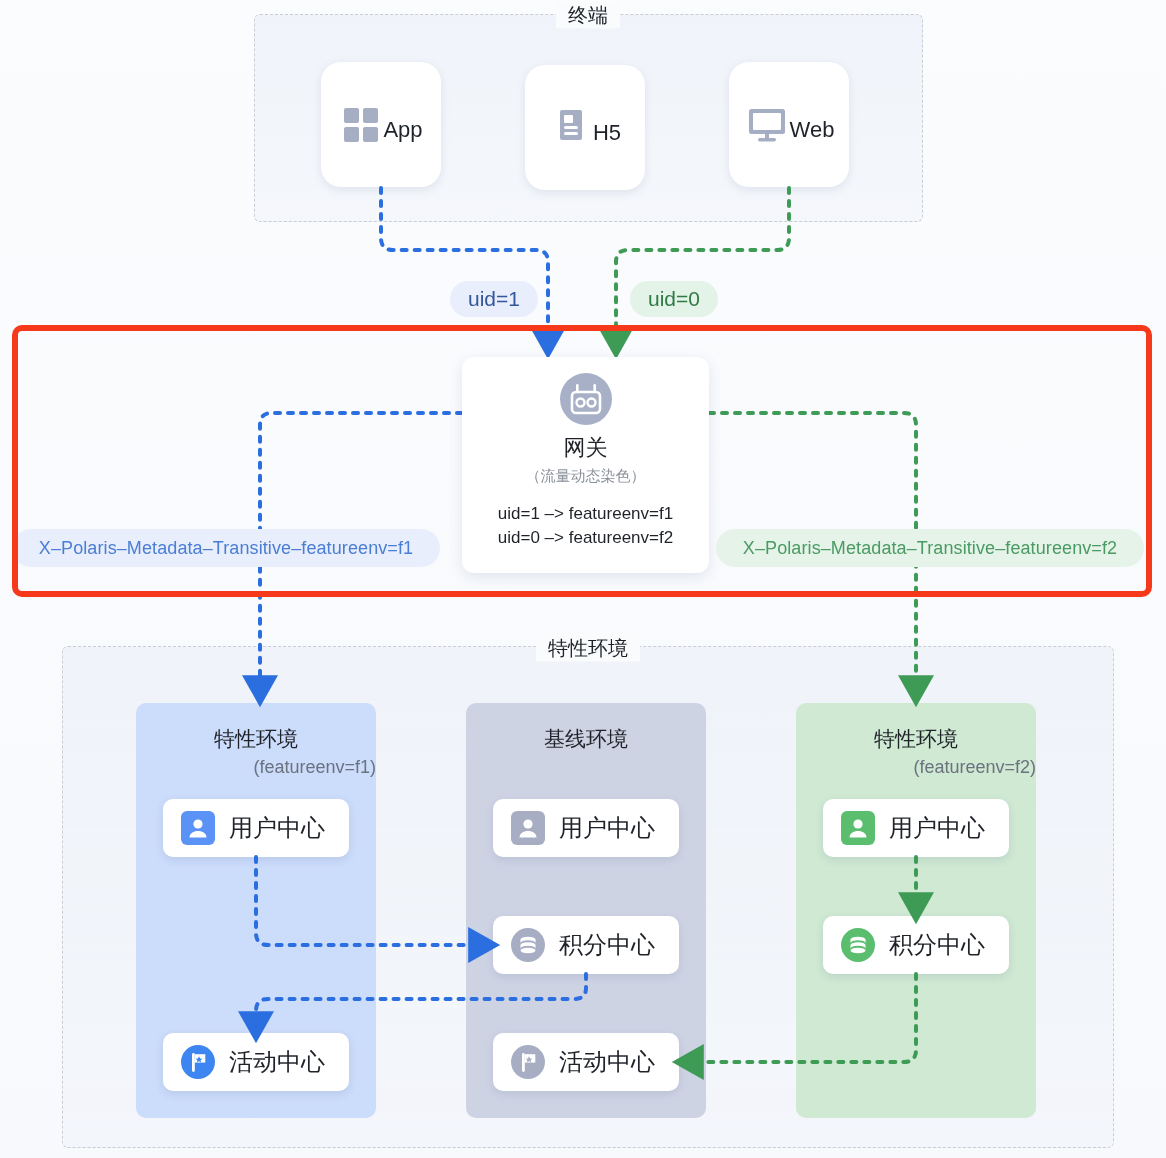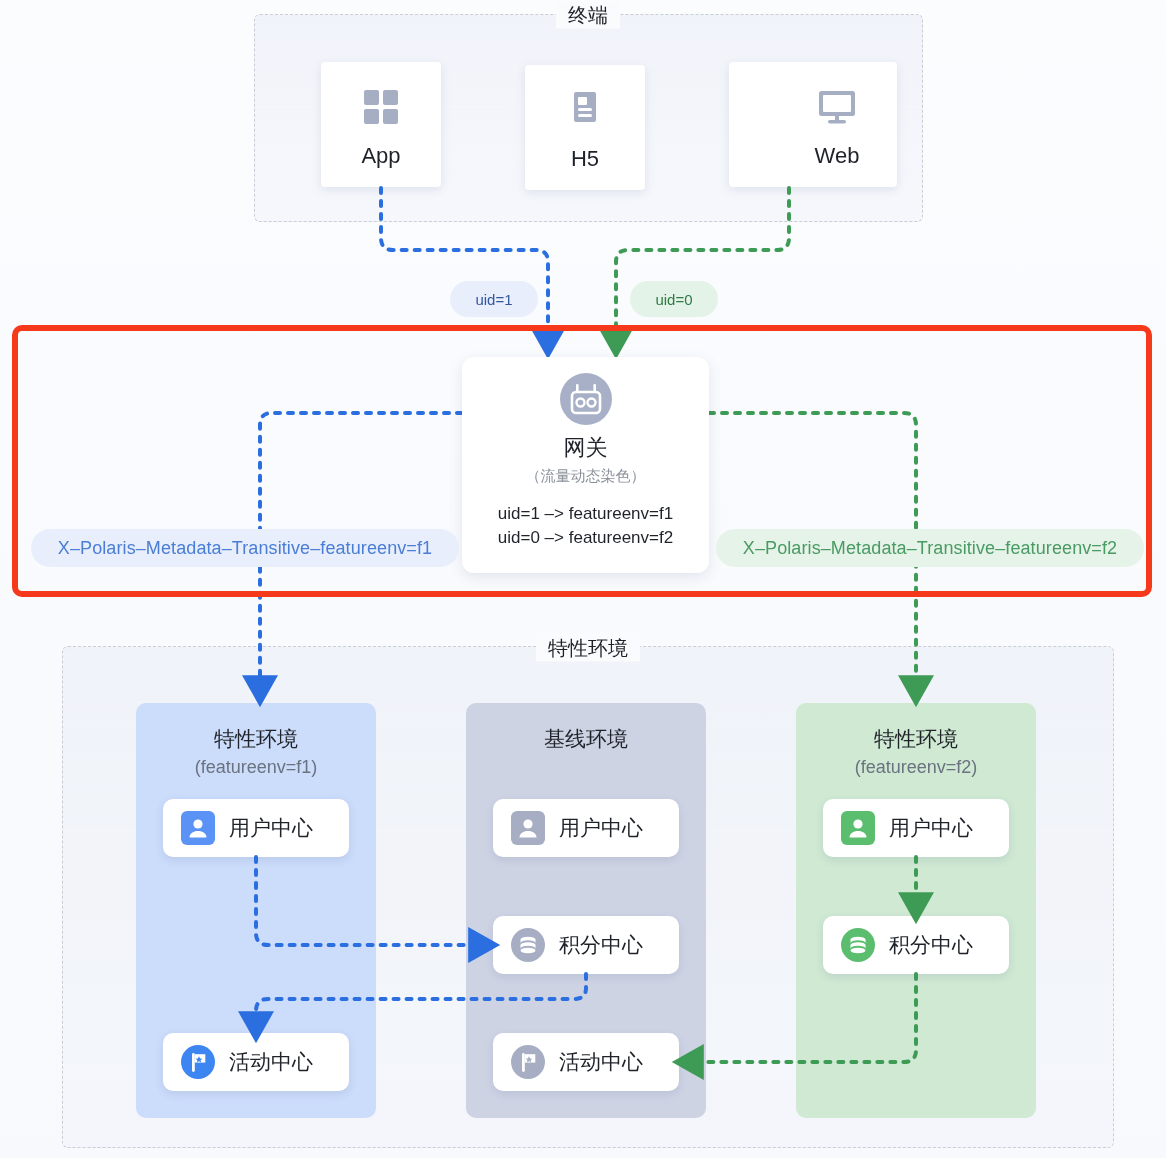--- a/index.html
+++ b/index.html
@@ -44,24 +44,24 @@
     white-space: nowrap;
     z-index: 2;
   }
 
   
   .term-card {
     position: absolute;
     width: 120px;
     height: 125px;
     background: #ffffff;
-    border-radius: 4px;
+    border-radius: 20px;
     box-shadow: 0 3px 10px rgba(80,100,140,.13);
     display: flex;
-    flex-direction: column;
+    flex-direction: row;
     align-items: center;
     justify-content: center;
     z-index: 3;
   }
   .term-card .ico { height: 52px; display:flex; align-items:center; justify-content:center; }
   .term-card .lbl {
     margin-top: 10px;
     font-size: 22px;
     color: #1f2329;
   }
@@ -89,21 +89,21 @@
   .gw-rules { margin-top: 16px; text-align: center; }
   .gw-rule { font-size: 17px; color: #1f2329; line-height: 24px; white-space: nowrap; }
 
   
   .pill {
     position: absolute;
     border-radius: 18px;
     display: flex;
     align-items: center;
     justify-content: center;
-    font-size: 15px;
+    font-size: 21px;
     white-space: nowrap;
     z-index: 4;
   }
   .pill-blue { background: #e8eefc; color: #34579c; }
   .pill-green { background: #e4f3e7; color: #2f7a45; }
 
   .meta-pill {
     position: absolute;
     height: 38px;
     border-radius: 19px;
@@ -142,41 +142,41 @@
   .env-gray { background: #ced3e4; }
   .env-green { background: #cfe9d3; }
   .env-title {
     text-align: center;
     font-size: 21px;
     font-weight: normal;
     color: #1f2329;
     margin-top: 22px;
   }
   .env-sub {
-    text-align: center;
+    text-align: right;
     font-size: 18px;
     color: #6b7280;
     margin-top: 4px;
   }
 
   
   .svc {
     position: absolute;
     height: 58px;
     background: #ffffff;
     border-radius: 10px;
     box-shadow: 0 3px 9px rgba(70,90,130,.14);
     display: flex;
     align-items: center;
     padding-left: 18px;
     box-sizing: border-box;
     z-index: 4;
   }
   .svc .svc-ico { width: 34px; height: 34px; flex: 0 0 34px; }
-  .svc .svc-lbl { font-size: 21px; color: #1f2329; margin-left: 14px; }
+  .svc .svc-lbl { font-size: 24px; color: #1f2329; margin-left: 14px; }
 </style>
 </head>
 <body>
 
 <div id="stage">
 
   <div class="group-box" style="left:254px; top:14px; width:667px; height:206px;"></div>
   <div class="group-title" style="left:588px; top:15px;">终端</div>
 
   <div class="term-card" style="left:321px; top:62px;">
@@ -196,21 +196,21 @@
       <svg width="44" height="44" viewBox="0 0 44 44">
         <rect x="11" y="4" width="22" height="30" rx="2" fill="#a6aec4"></rect>
         <rect x="15" y="9" width="9" height="8" rx="1" fill="#ffffff"></rect>
         <rect x="15" y="20" width="14" height="3" rx="1.5" fill="#ffffff"></rect>
         <rect x="15" y="26" width="14" height="3" rx="1.5" fill="#ffffff"></rect>
       </svg>
     </span>
     <span class="lbl">H5</span>
   </div>
 
-  <div class="term-card" style="left:729px; top:62px;padding-left:48px;">
+  <div class="term-card" style="left:729px; top:62px;">
     <span class="ico">
       <svg width="46" height="44" viewBox="0 0 46 44">
         <rect x="5" y="6" width="36" height="25" rx="2.5" fill="#a6aec4"></rect>
         <rect x="9" y="10" width="28" height="17" rx="1" fill="#ffffff"></rect>
         <rect x="21" y="31" width="4" height="5" fill="#a6aec4"></rect>
         <rect x="14" y="35" width="18" height="3.5" rx="1.75" fill="#a6aec4"></rect>
       </svg>
     </span>
     <span class="lbl">Web</span>
   </div>
@@ -230,21 +230,21 @@
       </svg>
     </span>
     <div class="gw-title">网关</div>
     <div class="gw-sub">（流量动态染色）</div>
     <div class="gw-rules">
       <div class="gw-rule">uid=1 –&gt; featureenv=f1</div>
       <div class="gw-rule">uid=0 –&gt; featureenv=f2</div>
     </div>
   </div>
 
-  <div class="meta-pill meta-blue" style="left:31px; top:529px; width:428px;">X–Polaris–Metadata–Transitive–featureenv=f1</div>
+  <div class="meta-pill meta-blue" style="left:12px; top:529px; width:428px;">X–Polaris–Metadata–Transitive–featureenv=f1</div>
   <div class="meta-pill meta-green" style="left:716px; top:529px; width:428px;">X–Polaris–Metadata–Transitive–featureenv=f2</div>
 
   <div class="red-box"></div>
 
   <div class="group-box" style="left:62px; top:646px; width:1050px; height:500px;"></div>
   <div class="group-title" style="left:588px; top:648px;">特性环境</div>
 
   <div class="env-col env-blue" style="left:136px; top:703px; width:240px; height:415px;">
     <div class="env-title">特性环境</div>
     <div class="env-sub">(featureenv=f1)</div>

